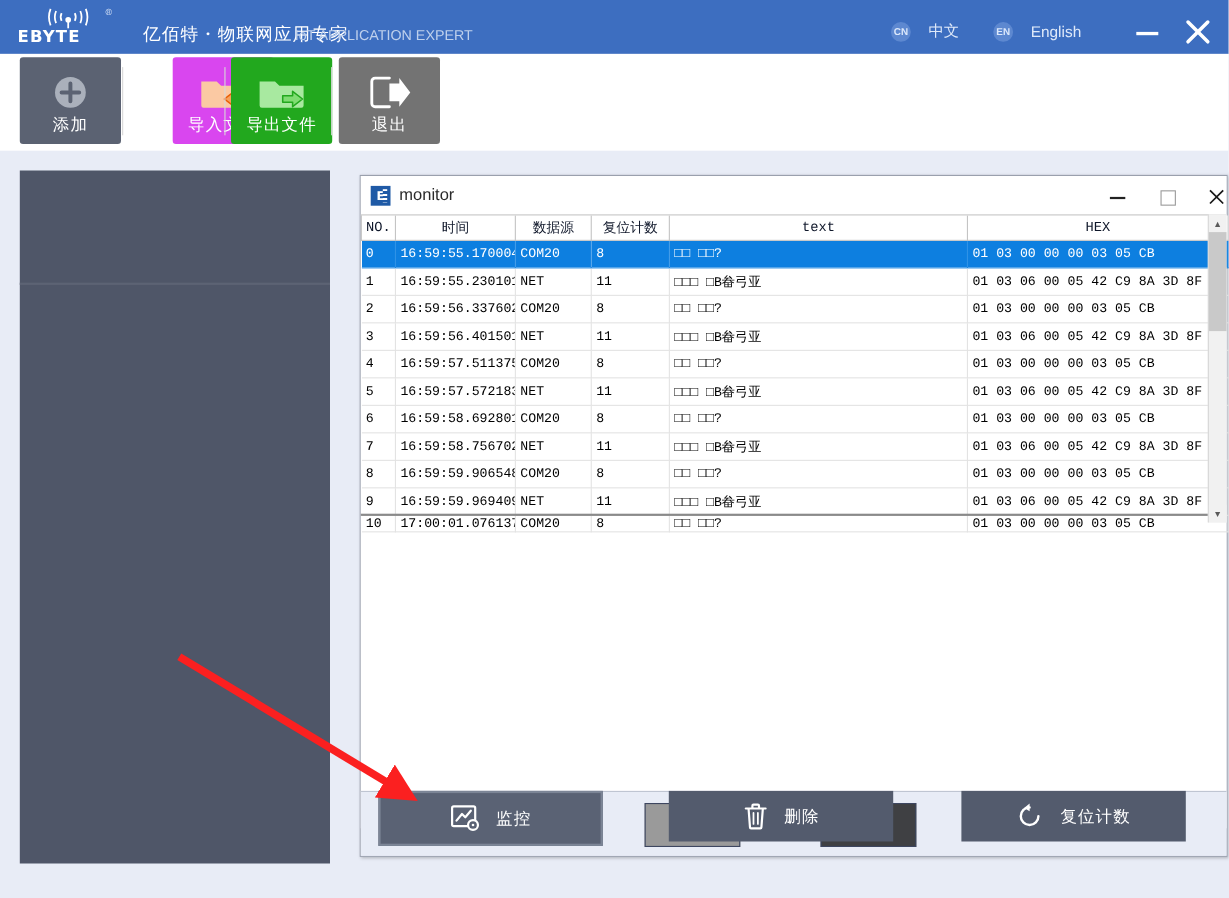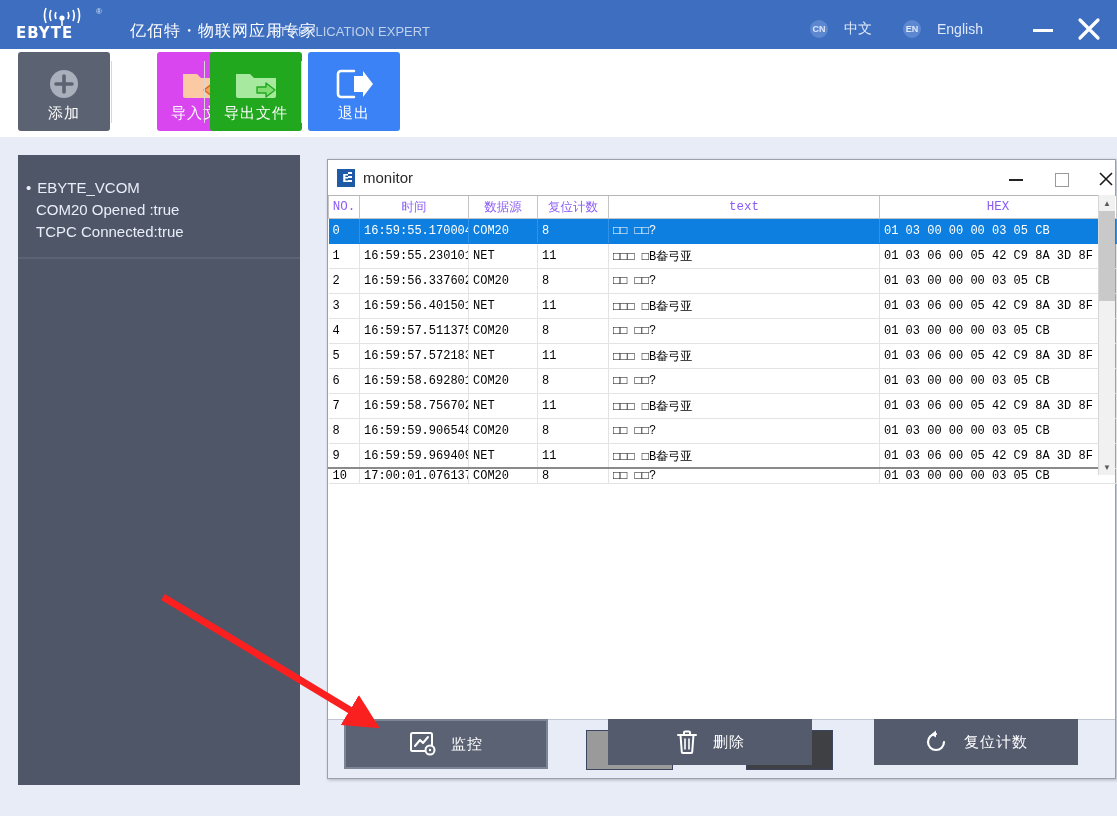--- a/index.html
+++ b/index.html
@@ -66,21 +66,21 @@
   .tbtn .lbl{
     position:absolute;left:0;bottom:8px;width:92px;text-align:center;
     font-size:15px;color:#fff;letter-spacing:1px;
   }
   .tbtn-sep{
     position:absolute;top:12px;width:1px;height:62px;background:#d7d7d7;
   }
   .tb-add{left:18px;background:#5b6272;}
   .tb-imp{left:117px;background:#d946ef;margin-left:40px;}
   .tb-exp{left:210px;background:#22a81e;}
-  .tb-exit{left:308px;background:#3b82f6;}
+  .tb-exit{left:308px;background:#737373;}
   
   .content{position:absolute;left:0;top:137px;width:1117px;height:679px;background:#e8ecf6;}
   .sidebar{
     position:absolute;left:18px;top:18px;width:282px;height:630px;
     background:#4f5668;
   }
   .side-entry{
     position:absolute;left:0;top:22px;width:282px;
     color:#e9eef8;font-size:15px;line-height:22px;
   }
@@ -123,21 +123,21 @@
     background:#ffffff;border-top:1px solid #b5b5b5;
     box-sizing:border-box;
   }
   table.log{
     border-collapse:collapse;width:770px;table-layout:fixed;
     font-family:"Liberation Mono","DejaVu Sans Mono",monospace;
     font-size:12px;
   }
   table.log th{
     background:#ffffff;border:1px solid #c4c4c4;border-top:none;
-    height:20px;font-weight:normal;color:#8b5cf6;font-size:12.5px;
+    height:20px;font-weight:normal;color:#0f172a;font-size:12.5px;
   }
   table.log td{
     border-bottom:1px solid #e3e3e3;border-right:1px solid #e3e3e3;
     height:24px;padding:0 4px;color:#000;white-space:nowrap;overflow:hidden;
   }
   table.log tr.sel td{background:#0d7fe0;color:#ffffff;border-bottom-color:#0d7fe0;border-right-color:#2f92e6;}
   table.log tr.clipped td{height:12px;}
   .c-no{width:28px;}
   .c-time{width:106px;}
   .c-src{width:66px;}
@@ -265,25 +265,20 @@
         <path d="M20 9 h9 v-5 l10 13 l-10 13 v-5 h-9 Z" fill="#ffffff"></path>
       </svg>
     </div>
     <div class="lbl">退出</div>
   </div>
 </div>
 
 <div class="content">
 
   <div class="sidebar">
-    <div class="side-entry">
-      <div class="ln bullet">EBYTE_VCOM</div>
-      <div class="ln">COM20 Opened   :true</div>
-      <div class="ln">TCPC Connected:true</div>
-    </div>
     <div class="side-divider"></div>
   </div>
 
   <div class="monitor">
     <div class="mon-title">
       <div class="mon-ico">E</div>
       <div class="mon-name">monitor</div>
       <div class="mctl mctl-min"></div>
       <div class="mctl mctl-max"></div>
       <div class="mctl mctl-close">

